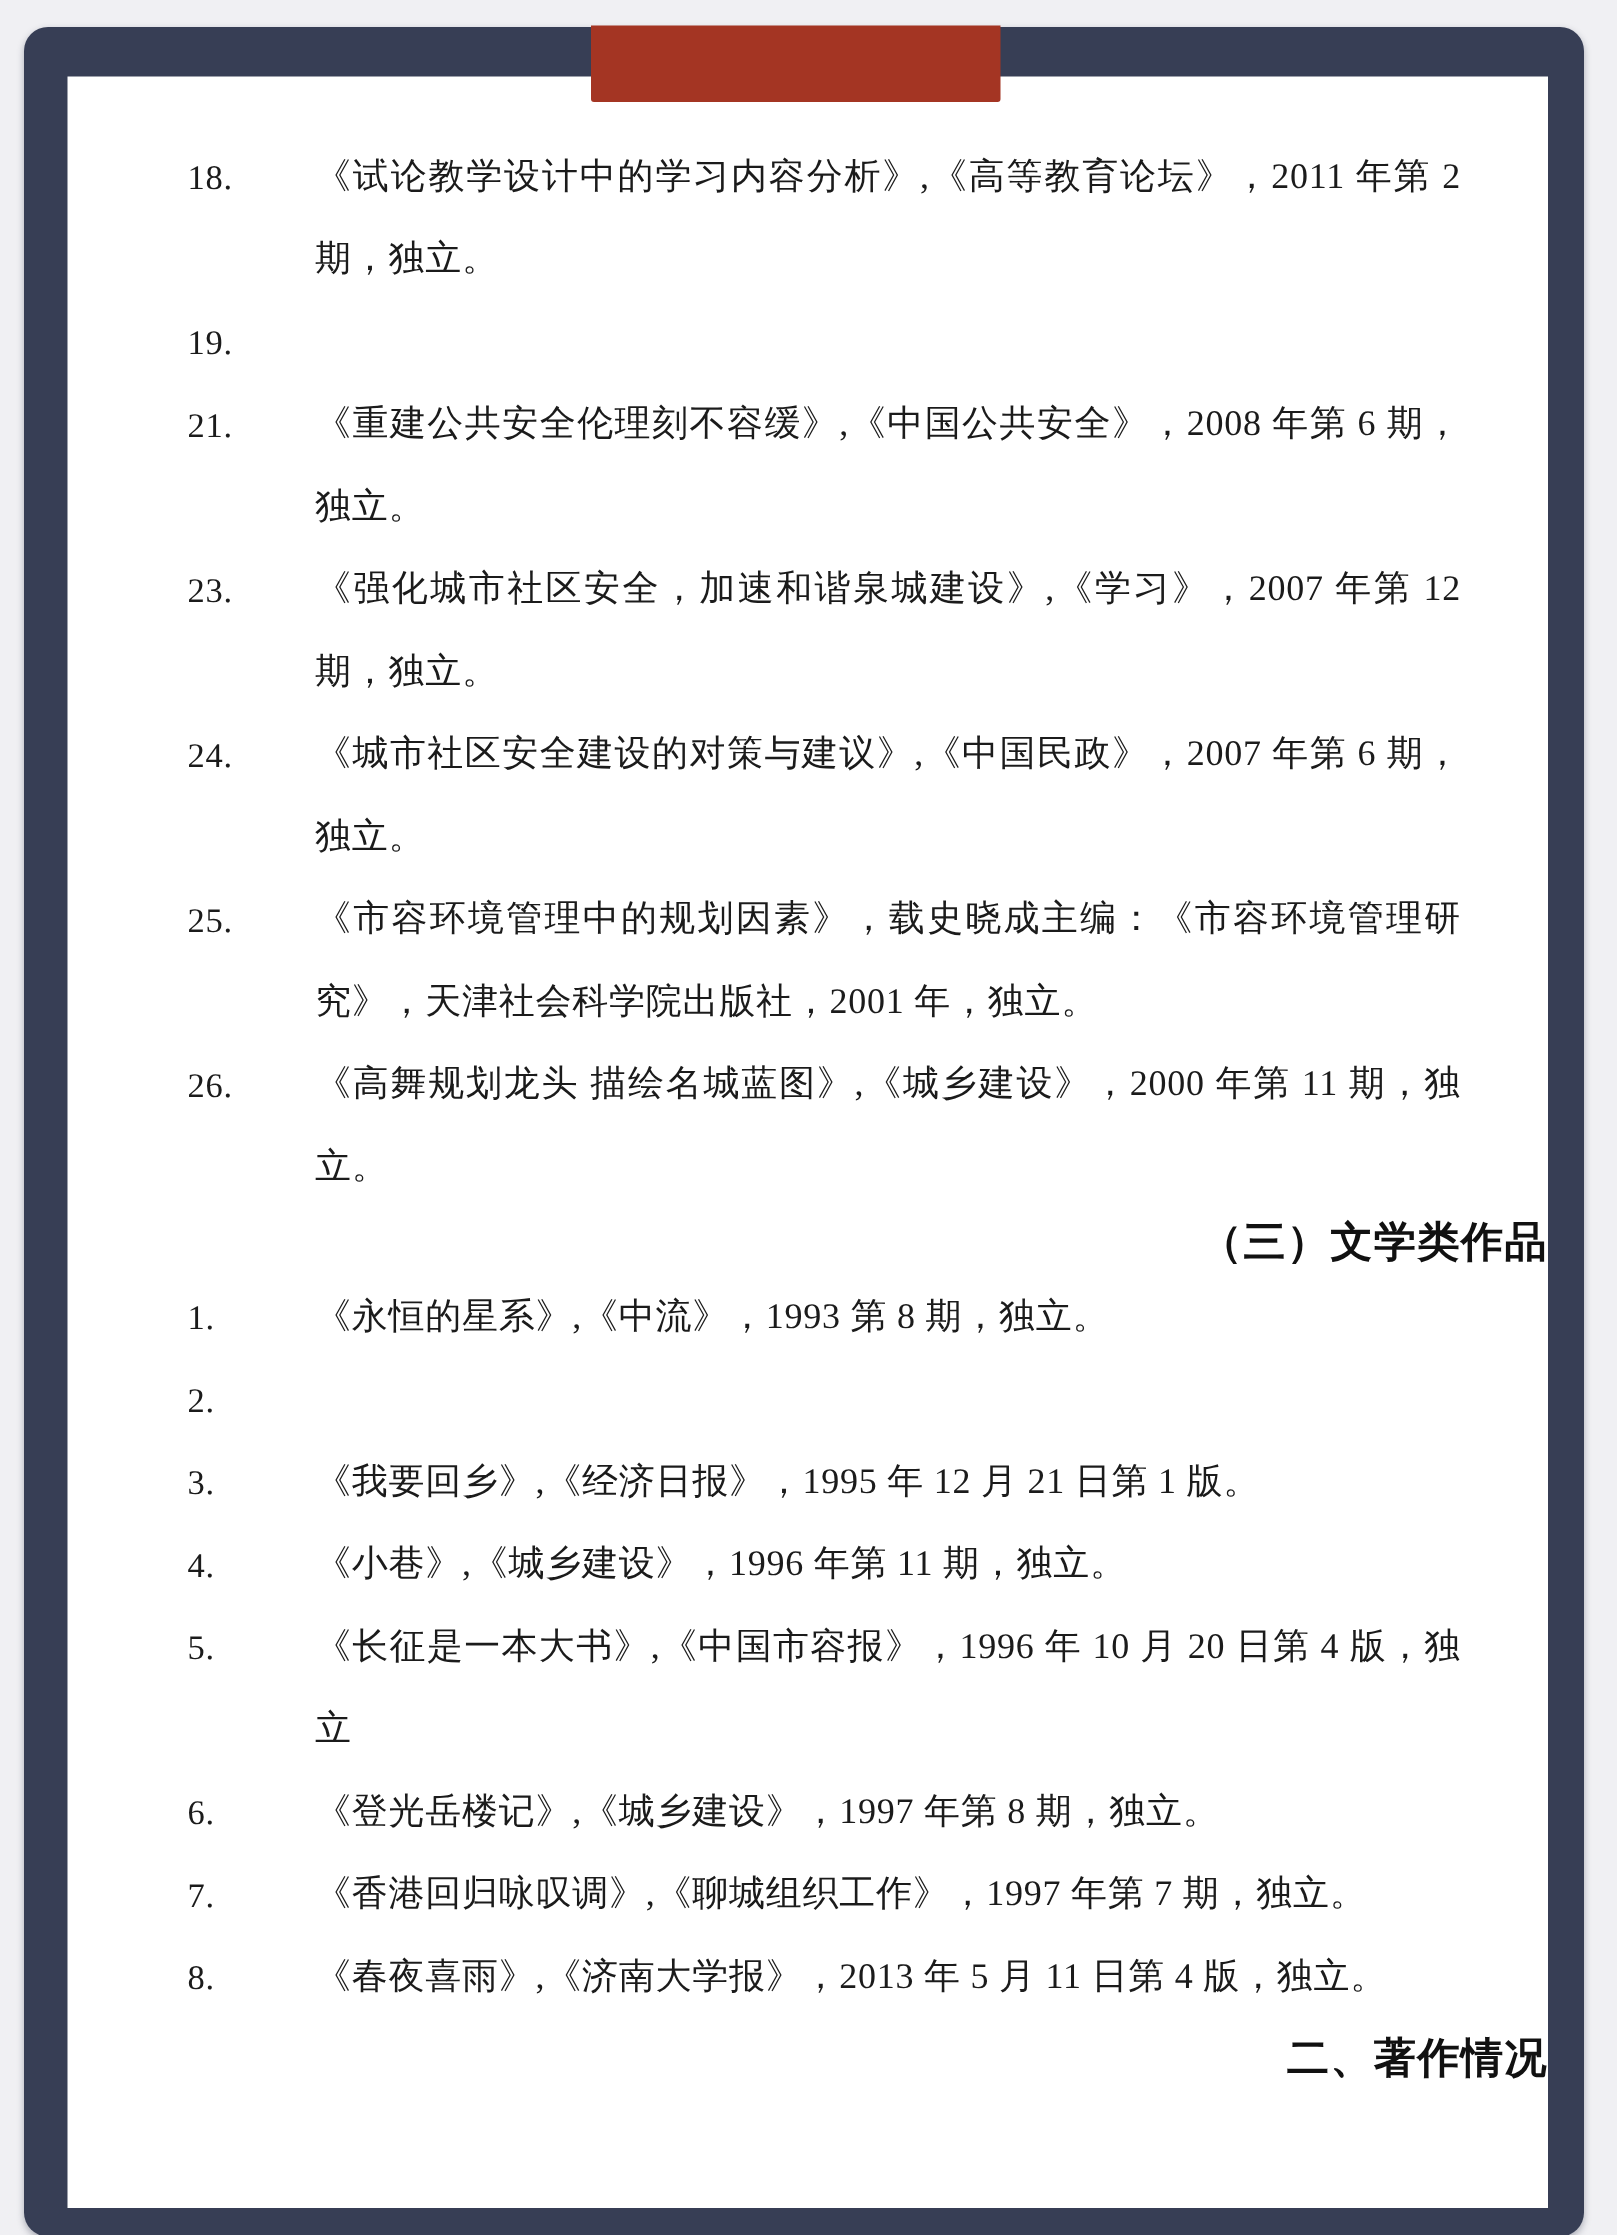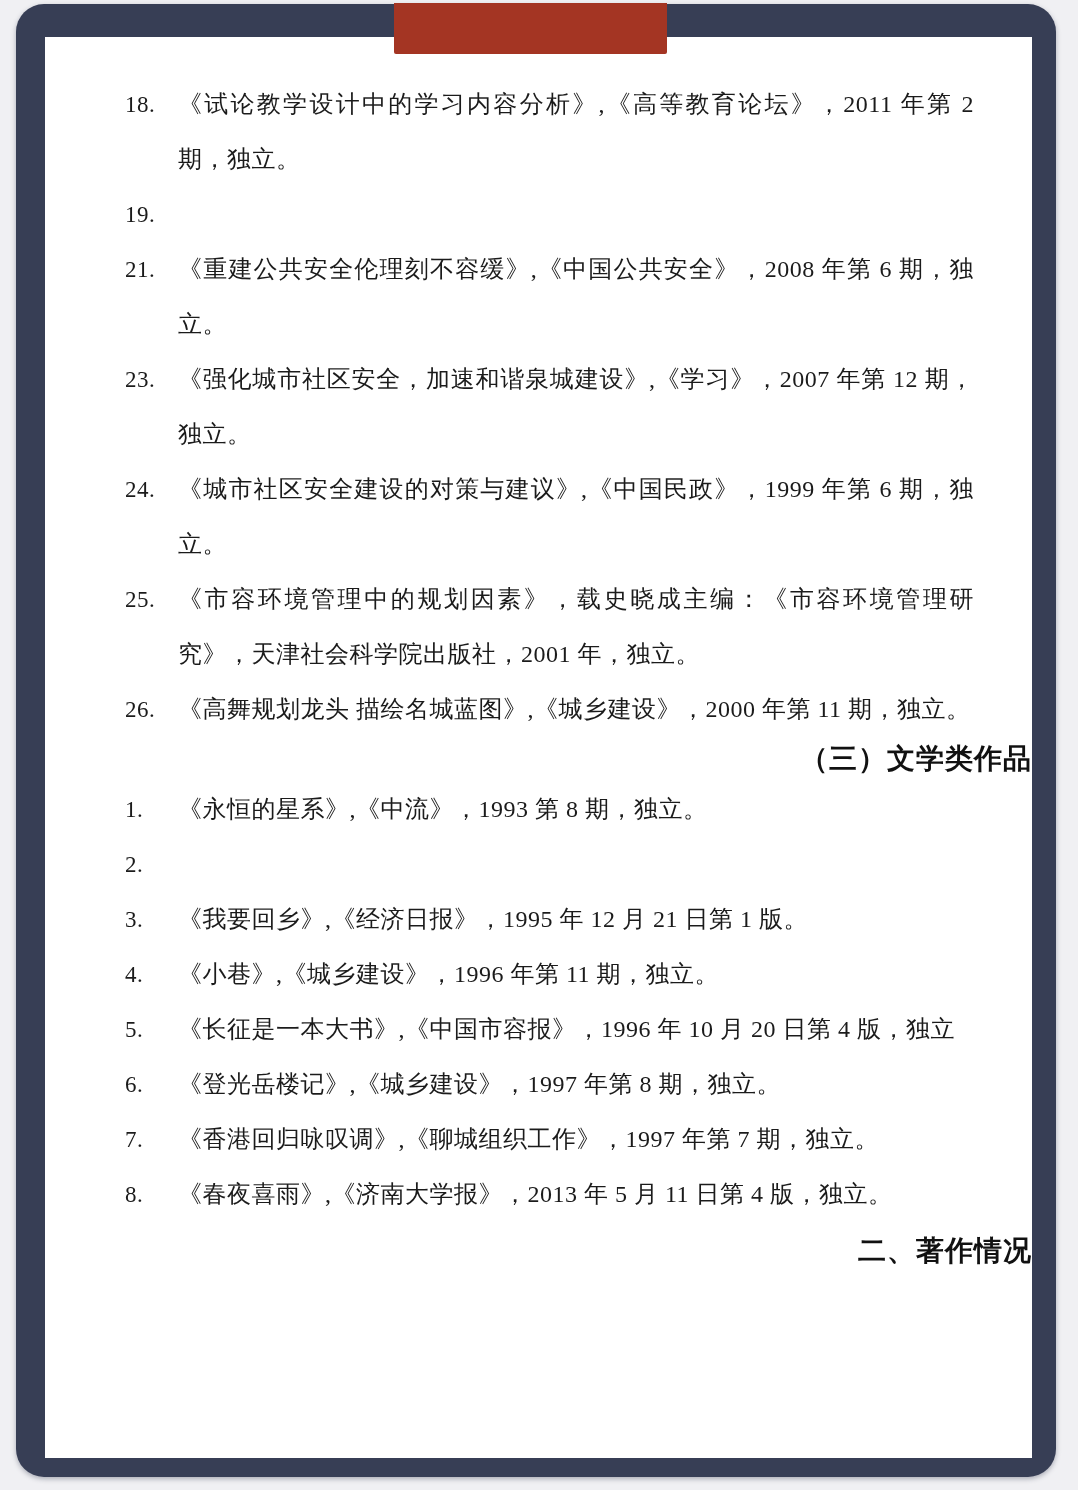--- a/index.html
+++ b/index.html
@@ -10,25 +10,25 @@
     width: 1078px;
     height: 1490px;
     position: relative;
     background: var(--page_bg, #f0f0f3);
     font-family: "Liberation Serif", "DejaVu Serif", serif;
     overflow: hidden;
   }
   .frame {
     position: absolute;
     left: 16px;
-    top: 4px;
+    top: 18px;
     width: 1040px;
     height: 1473px;
     background: var(--frame_navy, #373e55);
-    border-radius: 28px;
+    border-radius: 16px;
     box-shadow: 0 2px 5px rgba(40,45,70,0.35);
   }
   .red-tab {
     position: absolute;
     left: 378px;            
     top: -1px;
     width: 273px;
     height: 51px;
     background: var(--tab_red, #a43523);
     border-radius: 0 0 2px 2px;
@@ -63,34 +63,35 @@
     width: 53px;
     margin-left: 80px;
     font-size: 23px;
     letter-spacing: 0.5px;
   }
   .item .text {
     flex: 1;
     padding-right: 58px;
     text-align: justify;
     letter-spacing: 0.5px;
+    margin-left: 32px;
   }
   .section-heading {
     margin: 0;
     padding-left: 45px;
     font-family: "Liberation Sans", "DejaVu Sans", sans-serif;
     font-weight: bold;
     font-size: 28px;
     line-height: 40px;
     letter-spacing: 1px;
     color: #111;
     text-align: right;
   }
   .section-heading.literary { margin: 2px 0 3px 0; }
-  .section-heading.books    { margin: 9px 0 9px 0; }
+  .section-heading.books    { margin: 9px 0 9px 0; font-family: Liberation Mono, monospace; }
 </style>
 </head>
 <body style="--page_bg: #f0f0f3; --frame_navy: #373e55; --tab_red: #a43523; --paper_white: #ffffff; --text_dark: #1b1b1b;">
 
 <div class="frame">
   <div class="red-tab"></div>
   <div class="paper">
     <div class="content">
 
       <div class="pub-list">
@@ -110,21 +111,21 @@
   </div>
 
 
   <div class="item">
     <span class="num">23.</span>
     <span class="text">《强化城市社区安全，加速和谐泉城建设》,《学习》，2007 年第 12 期，独立。</span>
   </div>
 
   <div class="item">
     <span class="num">24.</span>
-    <span class="text">《城市社区安全建设的对策与建议》,《中国民政》，1999 年第 6 期，独立。</span>
+    <span class="text">《城市社区安全建设的对策与建议》,《中国民政》，2007 年第 6 期，独立。</span>
   </div>
 
   <div class="item">
     <span class="num">25.</span>
     <span class="text">《市容环境管理中的规划因素》，载史晓成主编：《市容环境管理研究》，天津社会科学院出版社，2001 年，独立。</span>
   </div>
 
   <div class="item">
     <span class="num">26.</span>
     <span class="text">《高舞规划龙头 描绘名城蓝图》,《城乡建设》，2000 年第 11 期，独立。</span>

